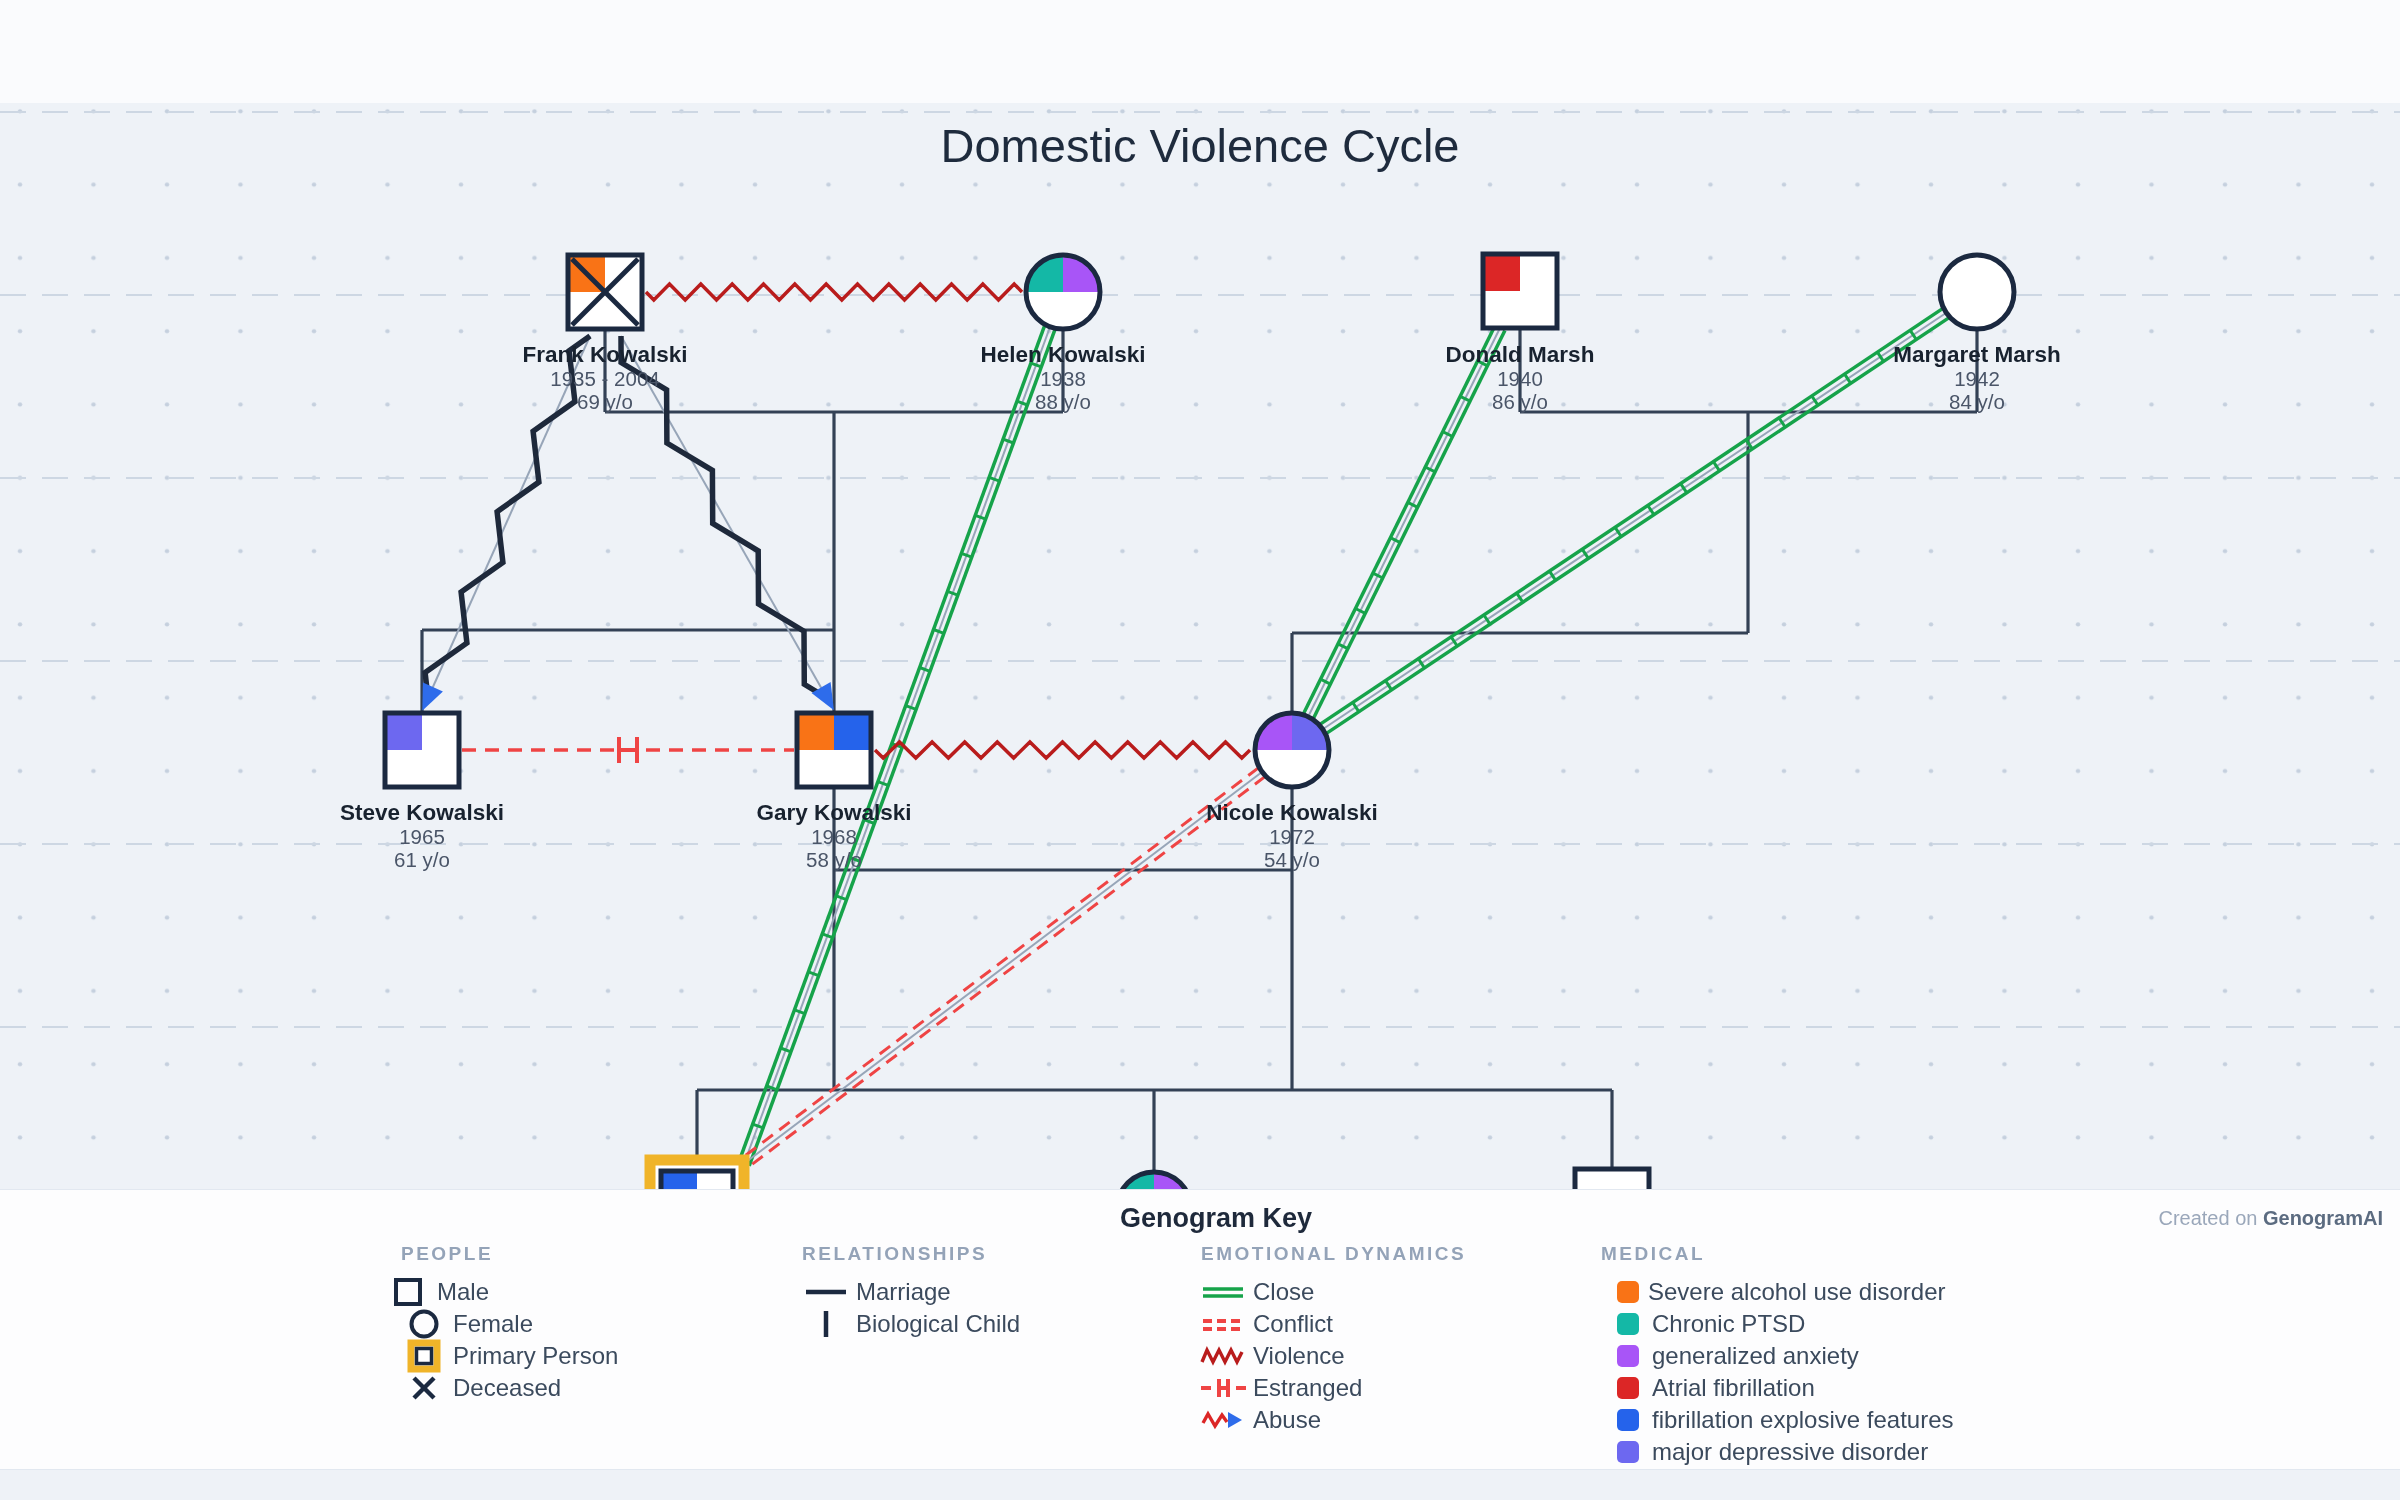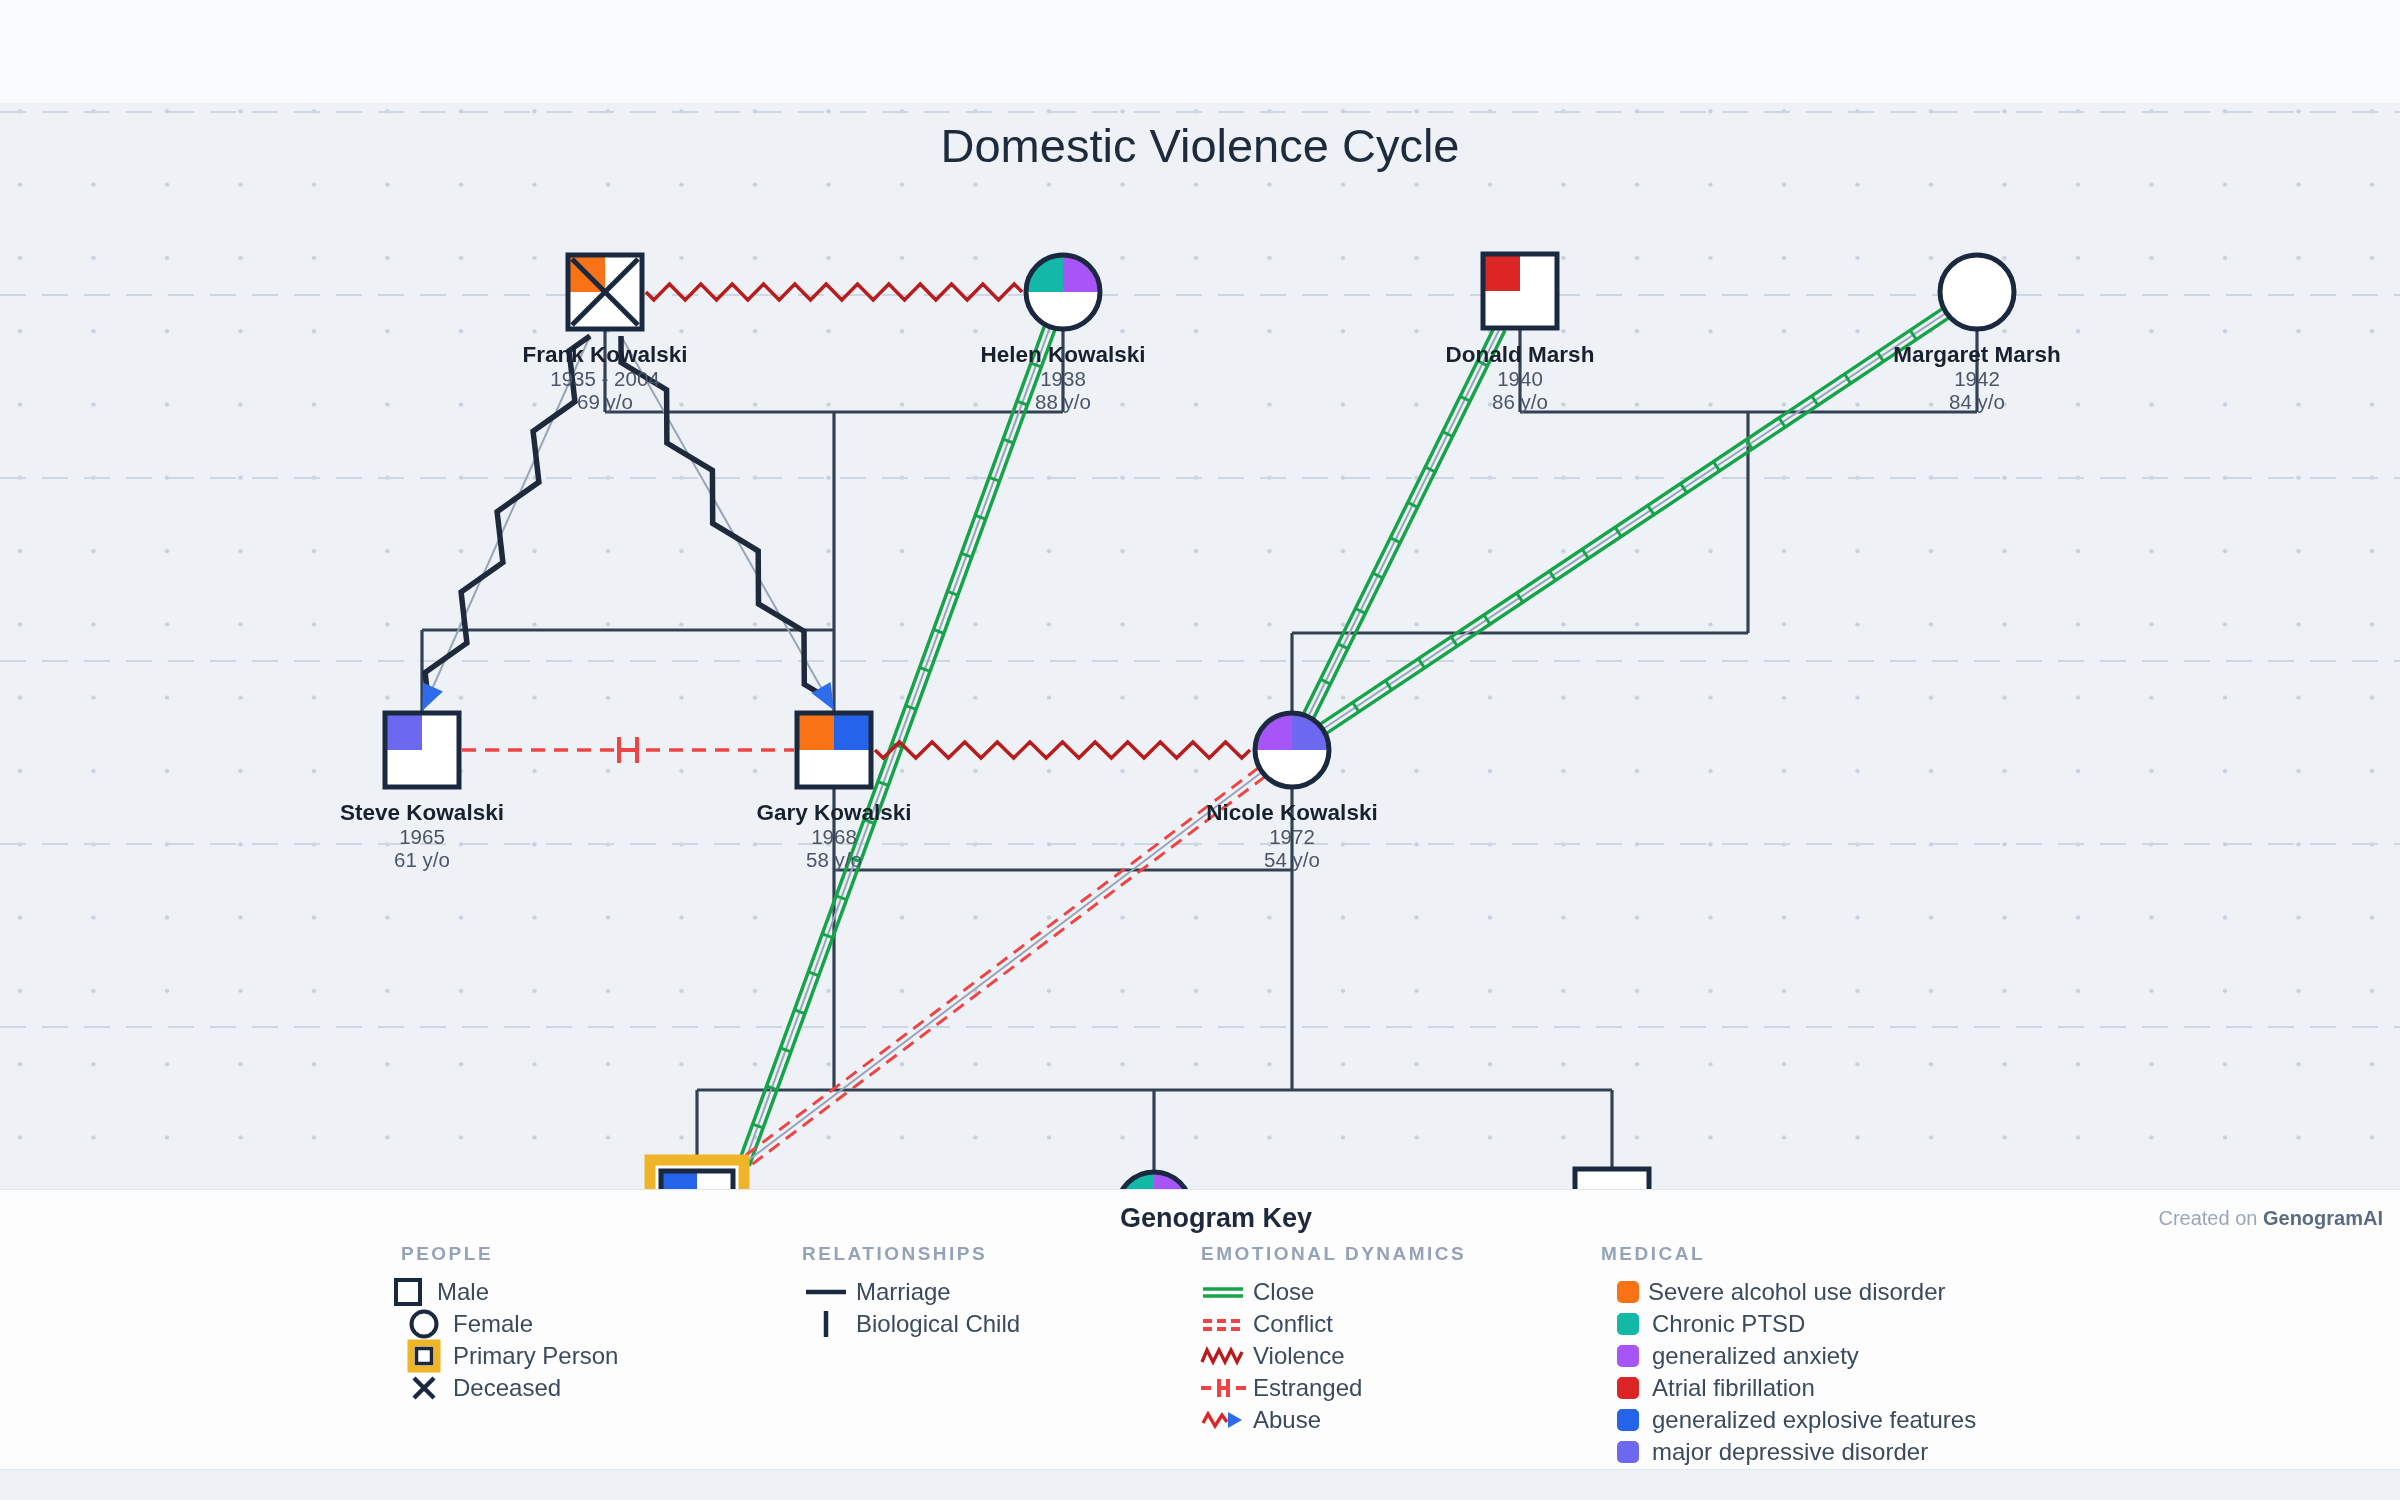--- a/index.html
+++ b/index.html
@@ -420,21 +420,21 @@
       </svg>
   </span>
     <span class="key-label" style="margin-left:4px;">Atrial fibrillation</span>
 </div>
 <div class="key-row" style="left:1608px;top:1404px;">
   <span class="icon-box" style="width:40px;">
     <svg width="22" height="22">
         <rect x="0" y="0" width="22" height="22" rx="5" fill="#2563eb"></rect>
       </svg>
   </span>
-    <span class="key-label" style="margin-left:4px;">generalized explosive features</span>
+    <span class="key-label" style="margin-left:4px;">fibrillation explosive features</span>
 </div>
 <div class="key-row" style="left:1608px;top:1436px;">
   <span class="icon-box" style="width:40px;">
     <svg width="22" height="22">
         <rect x="0" y="0" width="22" height="22" rx="5" fill="#6d68f0"></rect>
       </svg>
   </span>
     <span class="key-label" style="margin-left:4px;">major depressive disorder</span>
 </div>
 

